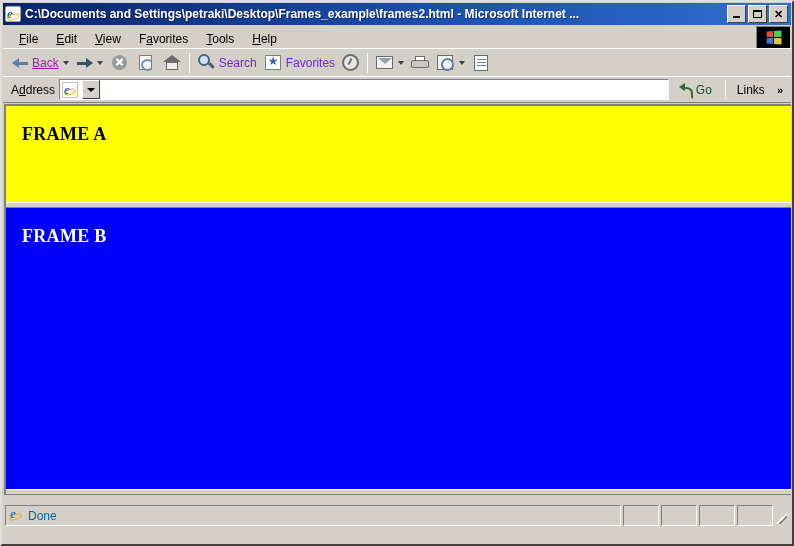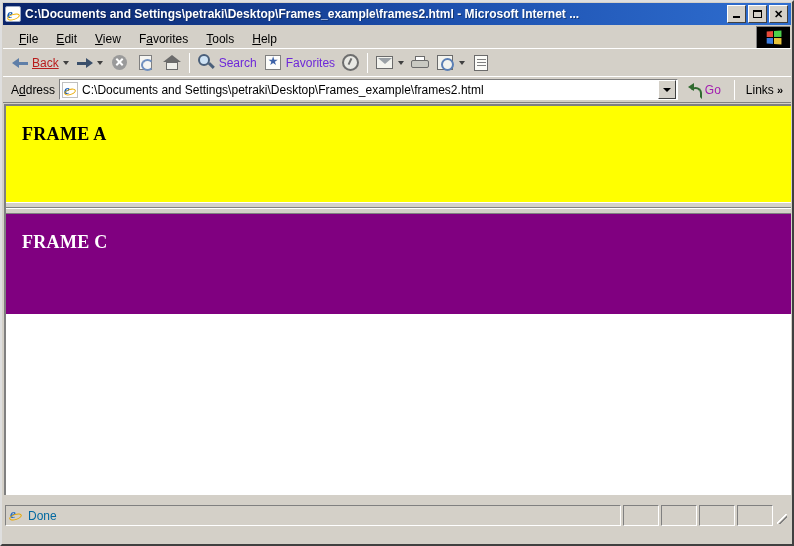--- a/index.html
+++ b/index.html
@@ -83,21 +83,21 @@
 
   
   .toolbar {
     height:28px; margin:0 1px; background:#d4d0c8;
     border-top:1px solid #fff;
     display:flex; align-items:center; padding-left:6px; gap:0px;
   }
   .tbtn { display:flex; align-items:center; height:24px; padding:0 3px;
           cursor:default; gap:3px; }
   .tbtn-label { font-size:12px; color:#6d28d9; }
-  .tbtn-label.dim { color:#b91c1c;text-decoration:underline; }
+  .tbtn-label.dim { color:#a21caf;text-decoration:underline; }
   .caret { width:0;height:0;border-left:3px solid transparent;
            border-right:3px solid transparent;border-top:4px solid #404040;
            margin:0 4px 0 1px; }
   .tsep { width:1px; height:20px; background:#808080;
           border-right:1px solid #fff; margin:0 4px; }
 
   .arrow-back, .arrow-fwd { position:relative; width:17px; height:14px; }
   .arrow-back .shaft, .arrow-fwd .shaft {
     position:absolute; top:6px; width:10px; height:3px; background:#5f7fa8; }
   .arrow-back .shaft{ left:6px; } .arrow-fwd .shaft{ left:1px; }
@@ -185,23 +185,23 @@
   .dcaret{width:0;height:0;border-left:4px solid transparent;
           border-right:4px solid transparent;border-top:4px solid #000;}
   .go-btn { display:flex; align-items:center; gap:3px; padding:0 6px; height:22px; }
   .go-arrow { width:14px;height:13px;position:relative; }
   .go-arrow:before{content:"";position:absolute;left:1px;top:4px;width:9px;height:8px;
       border:2px solid #2f6b2f;border-radius:50% 50% 0 0;border-bottom-color:transparent;
       border-left-color:transparent;}
   .go-arrow:after{content:"";position:absolute;left:0px;top:0px;width:0;height:0;
       border-top:4px solid transparent;border-bottom:4px solid transparent;
       border-right:6px solid #2f6b2f;}
-  .go-label{font-size:12px;color:#a21caf;}
+  .go-label{font-size:12px;color:#14532d;}
   .vsep{width:1px;height:20px;background:#808080;border-right:1px solid #fff;margin:0 3px;}
-  .links-btn{display:flex;align-items:center;gap:3px;padding:0 4px;justify-content:center;}
+  .links-btn{display:flex;align-items:center;gap:12px;padding:0 4px;justify-content:center;}
   .links-label{font-size:12px;color:#000;}
   .chev{font-size:11px;color:#000;font-weight:bold;}
 
   
   .content-wrap {
     margin:0 1px; height:401px; background:#d4d0c8;
     border-top:1px solid #808080;
     padding:1px 0 8px 1px;
   }
   .content {
@@ -367,21 +367,20 @@
     </div>
   </div>
 
   <div class="addrbar">
     <span class="addr-label">A<u>d</u>dress</span>
     <div class="addr-field">
       <div class="addr-icon">
         <span class="e">e</span>
           <span class="ring"></span>
       </div>
-      <span class="addr-value">C:\Documents and Settings\petraki\Desktop\Frames_example\frames2.html</span>
       <div class="addr-drop">
         <div class="dcaret"></div>
       </div>
     </div>
     <div class="go-btn">
       <div class="go-arrow"></div>
       <span class="go-label">Go</span>
     </div>
     <div class="vsep"></div>
     <div class="links-btn">
@@ -392,26 +391,26 @@
 
   <div class="content-wrap">
     <div class="content">
 
       <div class="frame frame-a" id="fa" style="background: rgb(255, 255, 0);">
         <div class="frame-label" id="fa-label" style="color: rgb(0, 0, 0);">FRAME A</div>
       </div>
 
       <div class="frame-divider"></div>
 
+      <div class="frame frame-b" id="fb" style="background: rgb(0, 0, 255);">
+        <div class="frame-label" id="fb-label" style="color: rgb(255, 255, 255);">FRAME B</div>
+      </div>
 
       <div class="frame-divider"></div>
 
-      <div class="frame frame-c" id="fc" style="background: rgb(128, 0, 128);">
-        <div class="frame-label" id="fc-label" style="color: rgb(255, 255, 255);">FRAME C</div>
-      </div>
 
     </div>
   </div>
 
   <div class="statusbar">
     <div class="sb-panel sb-main">
       <div class="sb-ie">
         <span class="e">e</span>
           <span class="ring"></span>
       </div>

